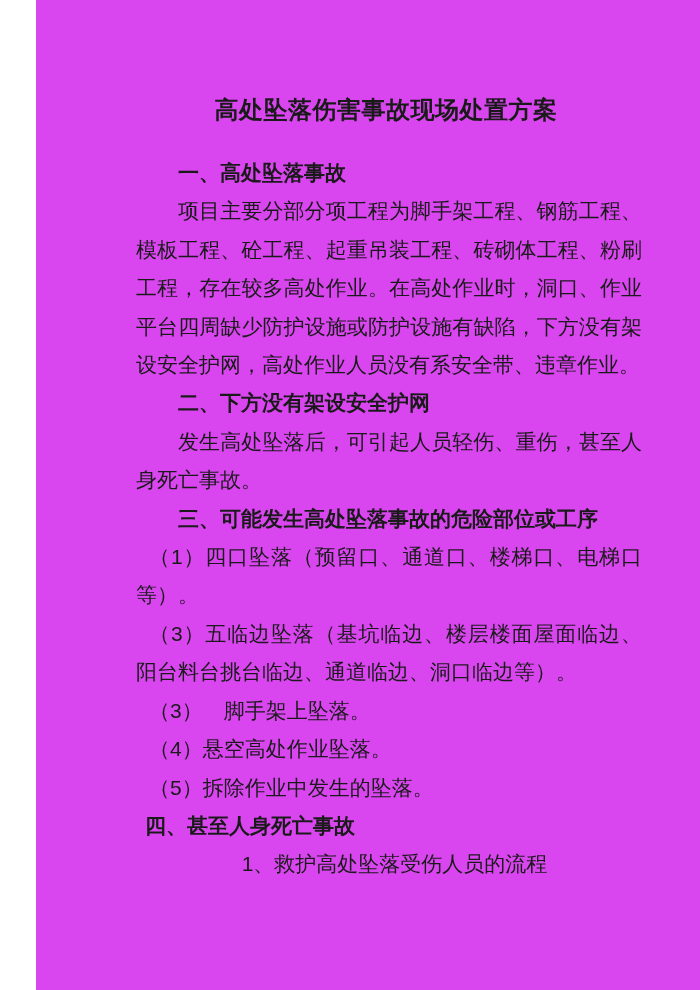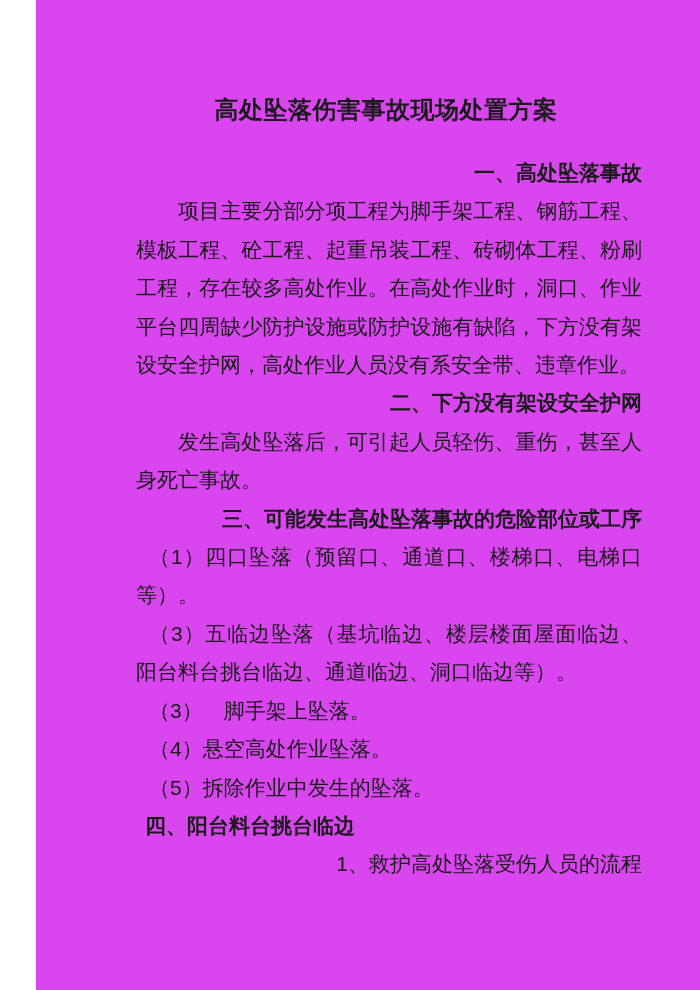--- a/index.html
+++ b/index.html
@@ -30,40 +30,40 @@
     padding: 0 94px 0 100px;
     font-size: 21px;
     line-height: 38.4px;
   }
   .content > div {
     margin: 0;
   }
   .sec-heading {
     font-weight: 700;
     text-indent: 42px;
-    text-align: right;
+    text-align: left;
   }
   .para {
     text-indent: 42px;
     text-align: justify;
     text-justify: inter-ideograph;
   }
   .list-item {
     text-indent: 13px;
     text-align: justify;
     text-justify: inter-ideograph;
   }
   .sec-heading-flush {
     font-weight: 700;
     text-indent: 9px;
     text-align: left;
   }
   .sub-item {
     text-indent: 11px;
-    text-align: right;
+    text-align: center;
   }
 </style>
 </head>
 <body>
 
 <div class="page">
 
   <h1 class="doc-title">高处坠落伤害事故现场处置方案</h1>
 
   <div class="content">
@@ -83,18 +83,18 @@
     <div class="list-item">（3）五临边坠落（基坑临边、楼层楼面屋面临边、阳台料台挑台临边、通道临边、洞口临边等）。</div>
 
     <div class="list-item">（3）　脚手架上坠落。</div>
 
     <div class="list-item">（4）悬空高处作业坠落。</div>
 
     <div class="list-item">（5）拆除作业中发生的坠落。</div>
 
 
 
-    <div class="sec-heading-flush">四、阳台料台挑台临边</div>
+    <div class="sec-heading-flush">四、甚至人身死亡事故</div>
 
     <div class="sub-item">1、救护高处坠落受伤人员的流程</div>
 
   </div>
 </div>
 
 </body></html>

